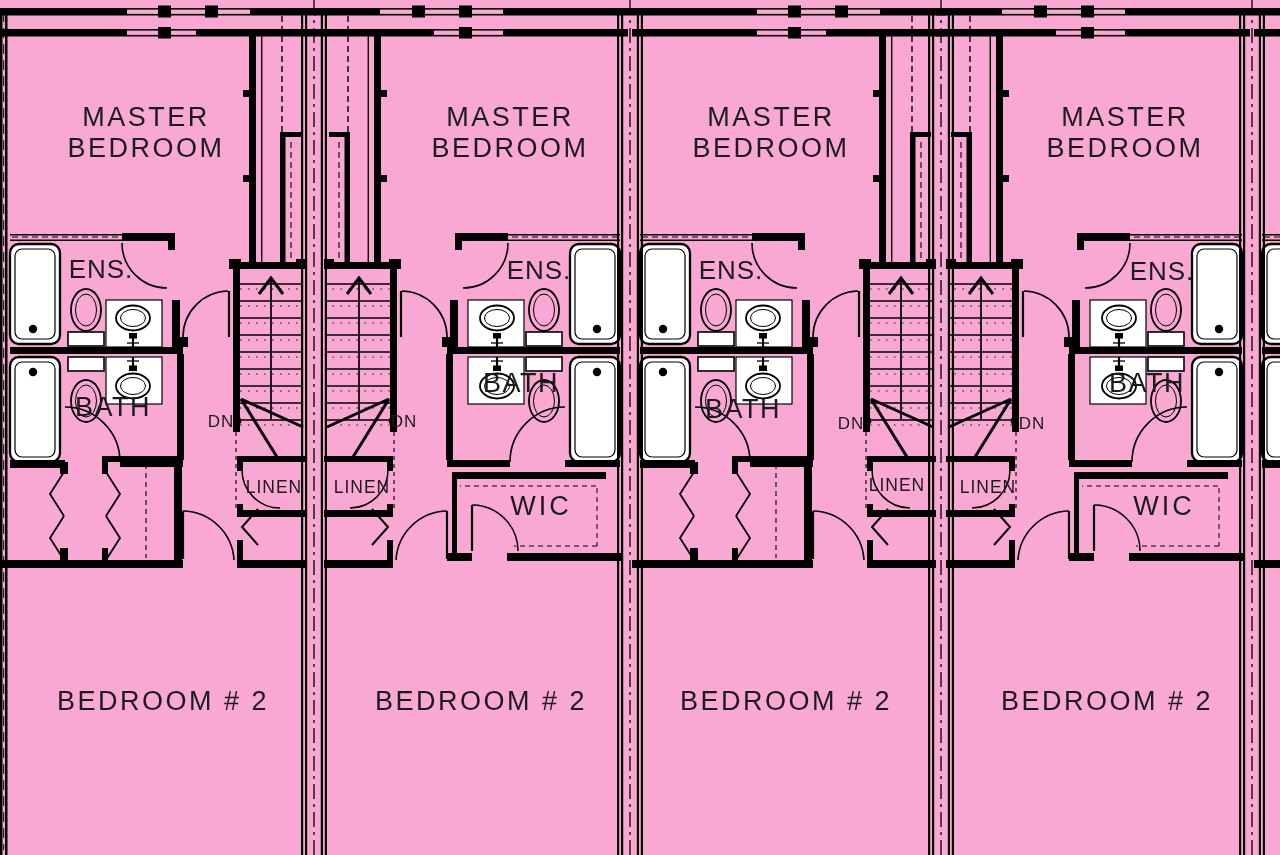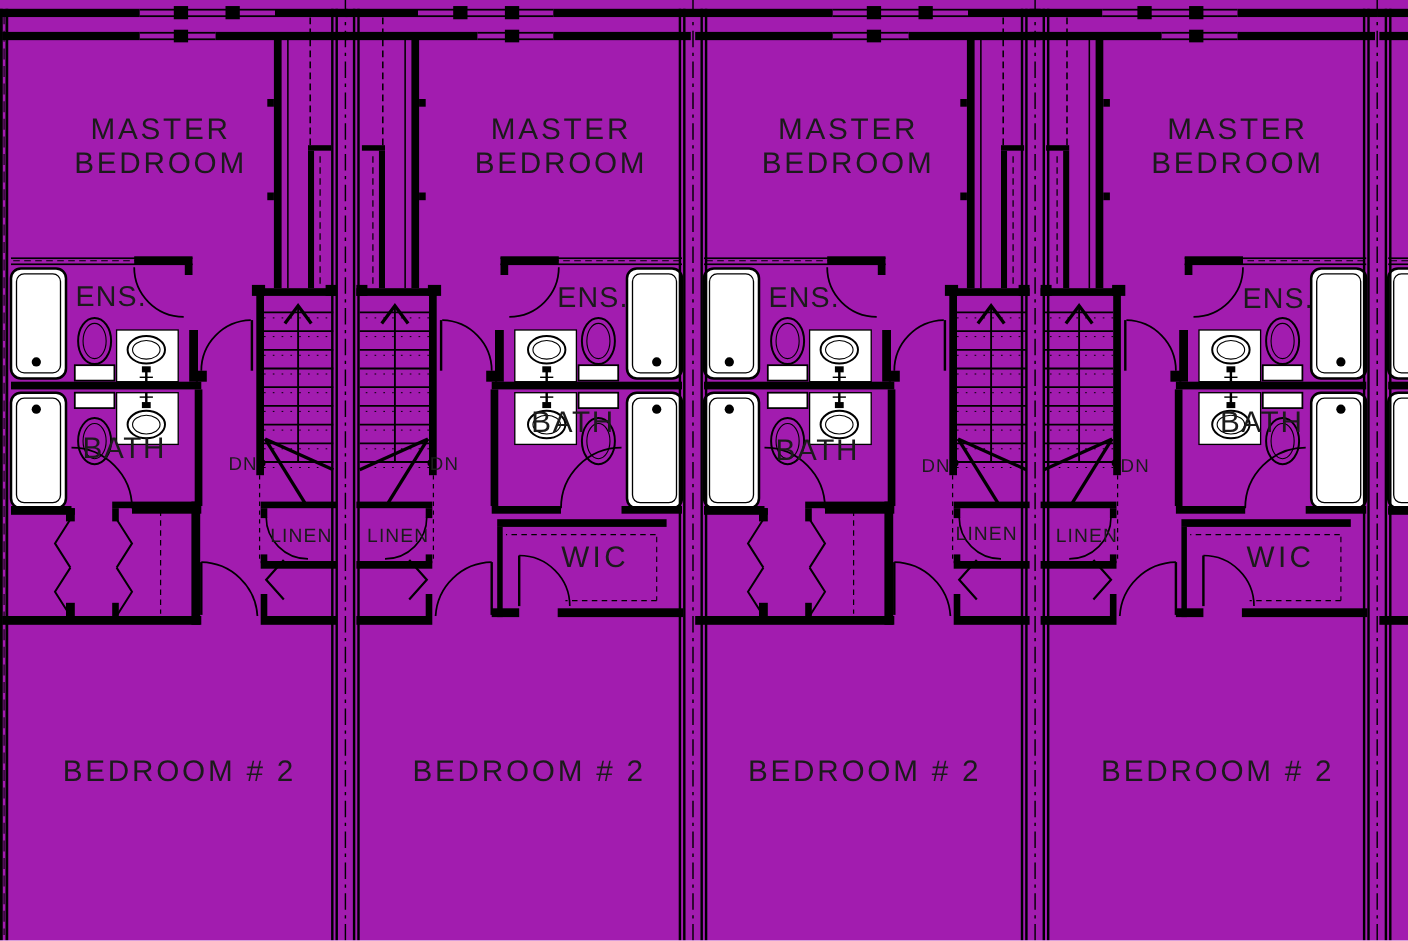--- a/index.html
+++ b/index.html
@@ -1,17 +1,17 @@
 <!DOCTYPE html>
 <html><head>
 <meta charset="utf-8">
 <style>
   html,body{margin:0;padding:0;background:#ffffff;}
   body{font-family:"Liberation Sans","DejaVu Sans",sans-serif;}
-  #plan-wrap{width:1280px;height:855px;overflow:hidden;background:#a21caf;position:relative;}
+  #plan-wrap{width:1280px;height:855px;overflow:hidden;background:#f9a8d4;position:relative;}
   svg{display:block;}
   text{font-family:"Liberation Sans","DejaVu Sans",sans-serif;}
 </style>
 </head>
 <body>
 
 <div id="plan-wrap">
   <svg id="plan" width="1280" height="855" viewBox="0 0 1280 855">
       <g transform="translate(0,0)">
         <rect x="0" y="8" width="127" height="7.5" fill="#000000"></rect>

